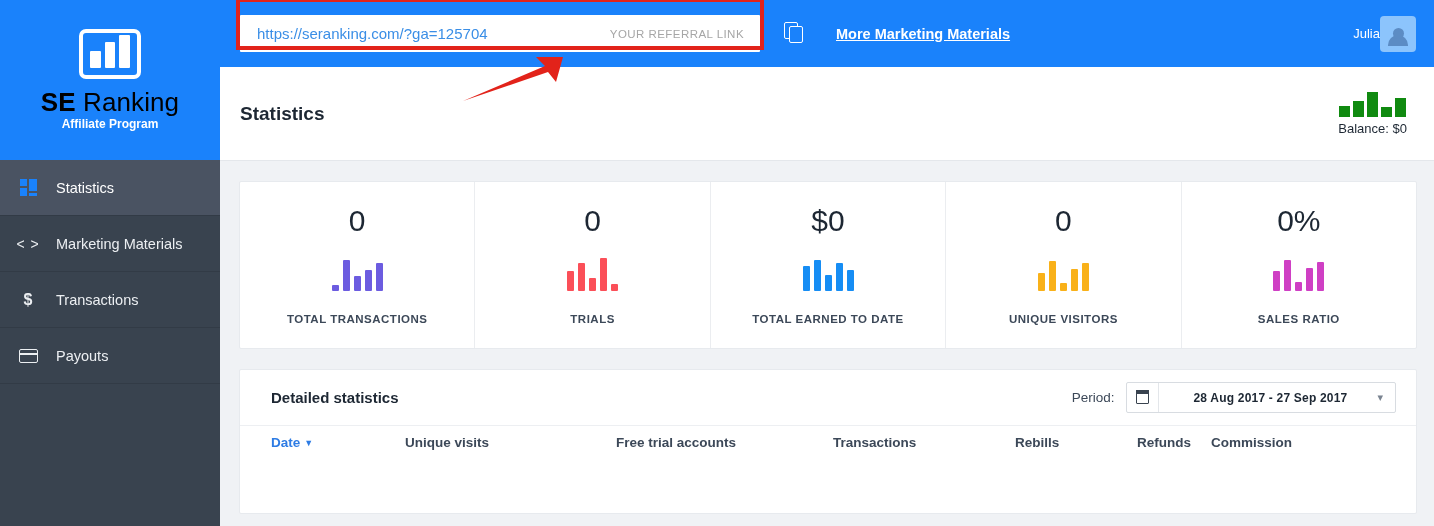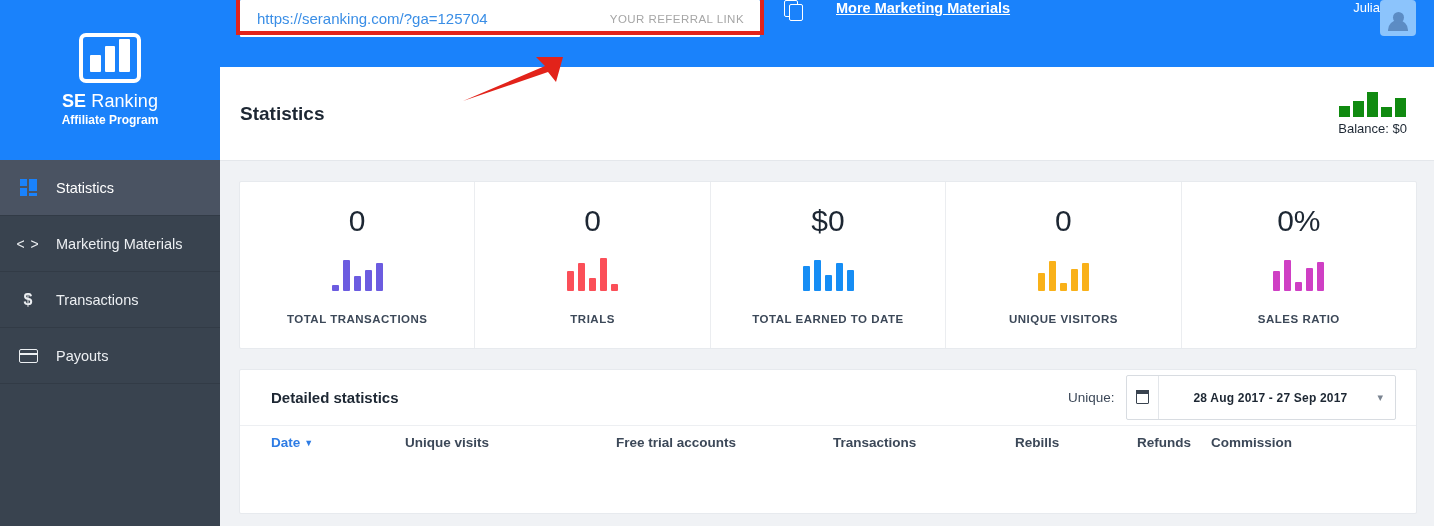--- a/index.html
+++ b/index.html
@@ -19,21 +19,21 @@
   }
   .logo-mark {
     width: 62px; height: 50px; border: 4px solid #fff; border-radius: 7px;
     display: flex; align-items: flex-end; justify-content: center; gap: 4px;
     padding: 0 7px 7px 7px; margin-bottom: 9px;
   }
   .logo-mark i { display: block; width: 11px; background: #fff; border-radius: 1px; }
   .logo-mark i:nth-child(1) { height: 17px; }
   .logo-mark i:nth-child(2) { height: 26px; }
   .logo-mark i:nth-child(3) { height: 33px; }
-  .logo-name { color: #ffffff; font-size: 18px; letter-spacing: .1px; line-height: 1.1; }
+  .logo-name { color: #000000; font-size: 26px; letter-spacing: .1px; line-height: 1.1; }
   .logo-name b { font-weight: 700; }
   .logo-name span { font-weight: 400; }
   .logo-sub { color: #fff; font-size: 12px; font-weight: 700; margin-top: 1px; }
 
   .nav-item {
     height: 56px; display: flex; align-items: center;
     color: #dfe3e8; font-size: 14.5px;
     border-bottom: 1px solid #323b46;
     cursor: pointer;
   }
@@ -51,21 +51,21 @@
   .ic-code { font-size: 14px; color: #eceff2; letter-spacing: 1px; }
   .ic-dollar { font-size: 16px; color: #eceff2; font-weight: 700; }
   .ic-card { width: 19px; height: 14px; border: 1.6px solid #eceff2; border-radius: 2px; position: relative; }
   .ic-card:after { content: ""; position: absolute; left: 0; top: 3px; width: 100%; height: 2.4px; background: #eceff2; }
 
   
   .pane { flex: 1; height: 526px; display: flex; flex-direction: column; min-width: 0; }
 
   .topbar {
     height: 67px; background: #1a82fb; flex: 0 0 67px;
-    display: flex; align-items: flex-start; padding: 0 18px 0 20px;
+    display: flex; align-items: center; padding: 0 18px 0 20px;
   }
   .link-wrap { position: relative; width: 520px; flex: 0 0 520px; }
   .link-hl {
     position: absolute; left: -4px; top: -17px; width: 528px; height: 52px;
     border: 4px solid #e2231a; pointer-events: none;
   }
   .link-box {
     height: 37px; background: #fff; border-radius: 1px;
     display: flex; align-items: center; padding: 0 16px 0 17px;
     position: relative;
@@ -119,21 +119,21 @@
   .stat-label { font-size: 11.5px; font-weight: 700; letter-spacing: .5px; color: #3c4858; }
 
   .detail-card { height: 145px; display: flex; flex-direction: column; }
   .detail-head {
     height: 56px; flex: 0 0 56px; display: flex; align-items: center;
     padding: 0 20px 0 31px; border-bottom: 1px solid #edeff2;
   }
   .detail-title { font-size: 15px; font-weight: 700; color: #1d2733; }
   .period-wrap { margin-left: auto; display: flex; align-items: center; }
   .period-label { font-size: 13.5px; color: #3c4858; margin-right: 12px; }
-  .period-ctl { display: flex; align-items: center; border: 1px solid #d8dce1; border-radius: 2px; height: 45px; background: #fff; cursor: pointer; }
+  .period-ctl { display: flex; align-items: center; border: 1px solid #d8dce1; border-radius: 2px; height: 31px; background: #fff; cursor: pointer; }
   .period-cal { width: 32px; display: flex; align-items: center; justify-content: center; border-right: 1px solid #e3e6ea; height: 100%; }
   .cal-ic { width: 13px; height: 13px; border: 1.6px solid #39434f; border-radius: 1px; position: relative; }
   .cal-ic:before { content: ""; position: absolute; left: -1.6px; top: -1.6px; width: 13px; height: 3.6px; background: #39434f; }
   .period-val { font-size: 12px; font-weight: 700; color: #1d2733; padding: 0 30px 0 34px; white-space: nowrap; letter-spacing: .2px; }
   .chev { margin-right: 12px; color: #7a8491; font-size: 11px; line-height: 1; }
 
   .thead { display: flex; align-items: center; padding: 16px 4px 0 31px; }
   .th { font-size: 13.5px; font-weight: 700; color: #3c4858; }
   .th.sorted { color: #2e7ce4; font-weight: 700; }
   .th .caret { font-size: 9px; margin-left: 4px; vertical-align: middle; }
@@ -293,21 +293,21 @@
               <i style="height: 29px; background: rgb(207, 63, 196);"></i>
             </div>
             <div class="stat-label">SALES RATIO</div>
           </div>
         </div>
 
       <div class="card detail-card">
         <div class="detail-head">
           <div class="detail-title">Detailed statistics</div>
           <div class="period-wrap">
-            <span class="period-label">Unique:</span>
+            <span class="period-label">Period:</span>
             <div class="period-ctl">
               <span class="period-cal">
                   <span class="cal-ic"></span>
                 </span>
               <span class="period-val">28 Aug 2017 - 27 Sep 2017</span>
               <span class="chev">▾</span>
             </div>
           </div>
         </div>
         <div class="thead" id="table-head" style="position: relative;">

